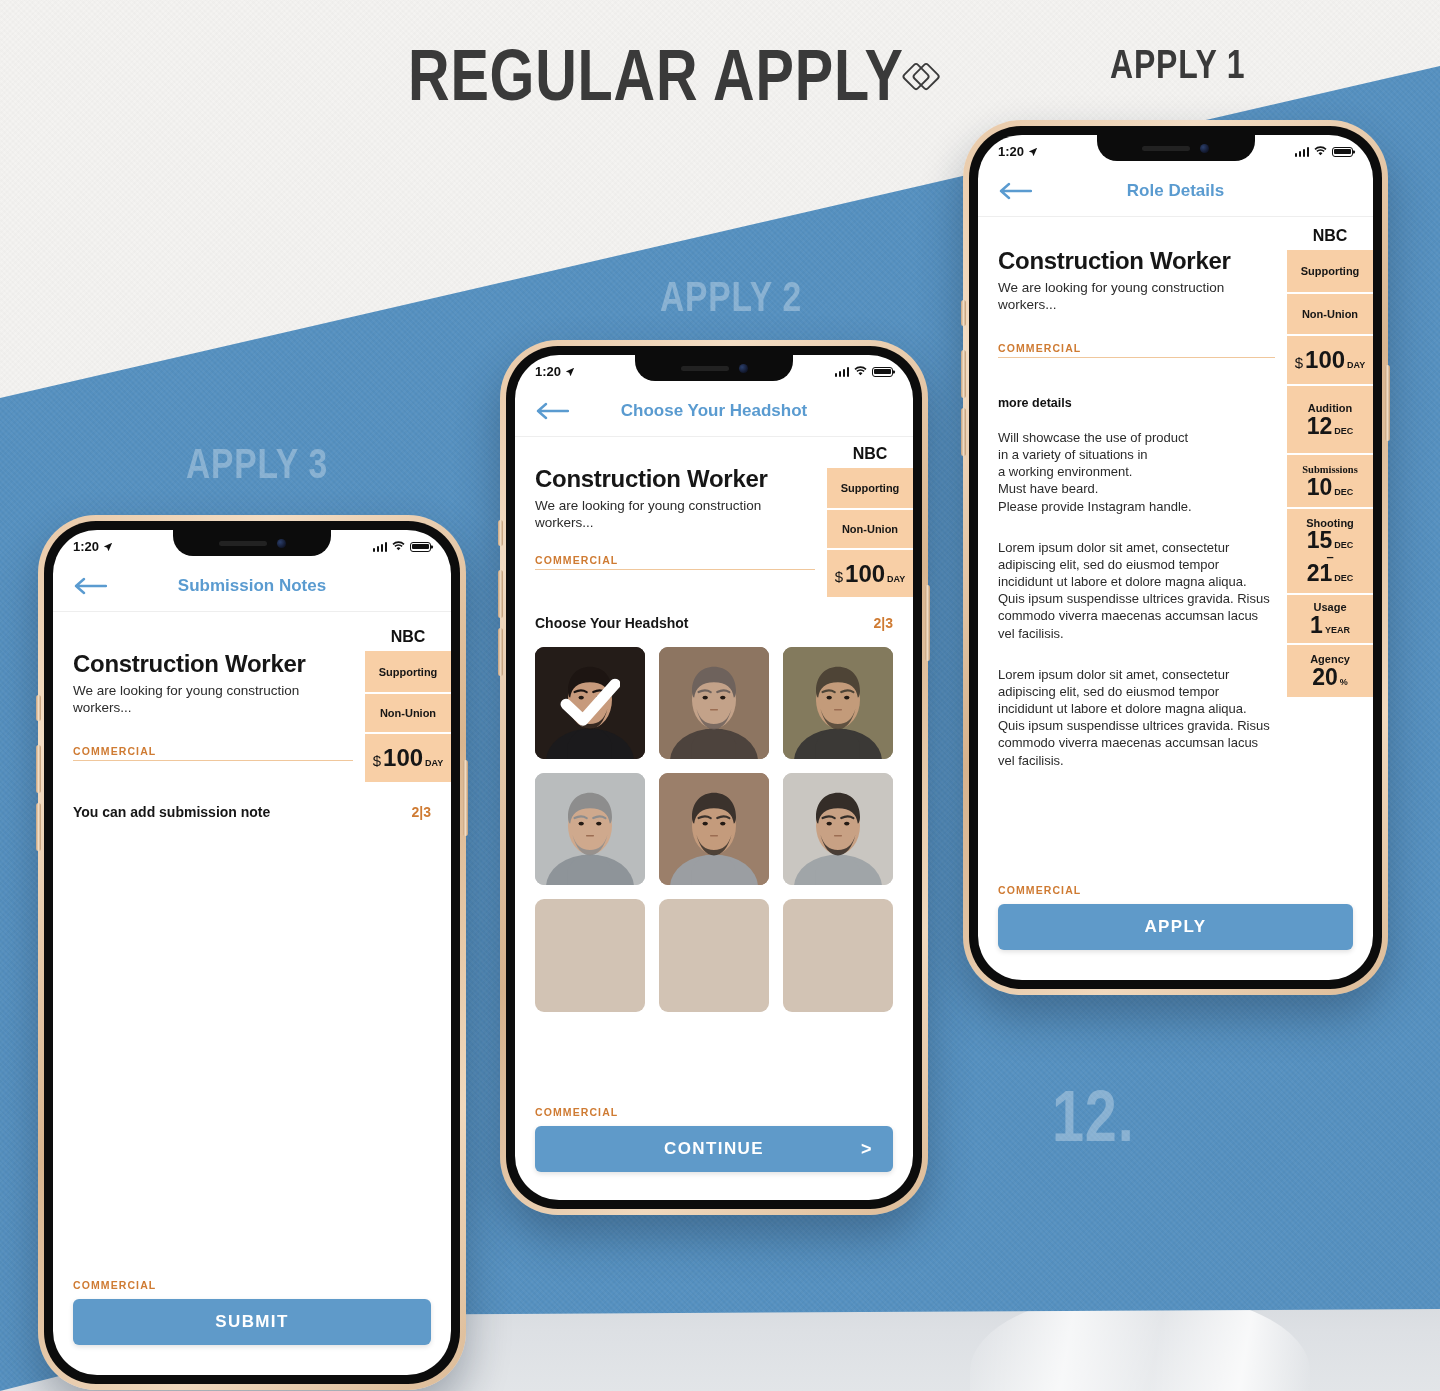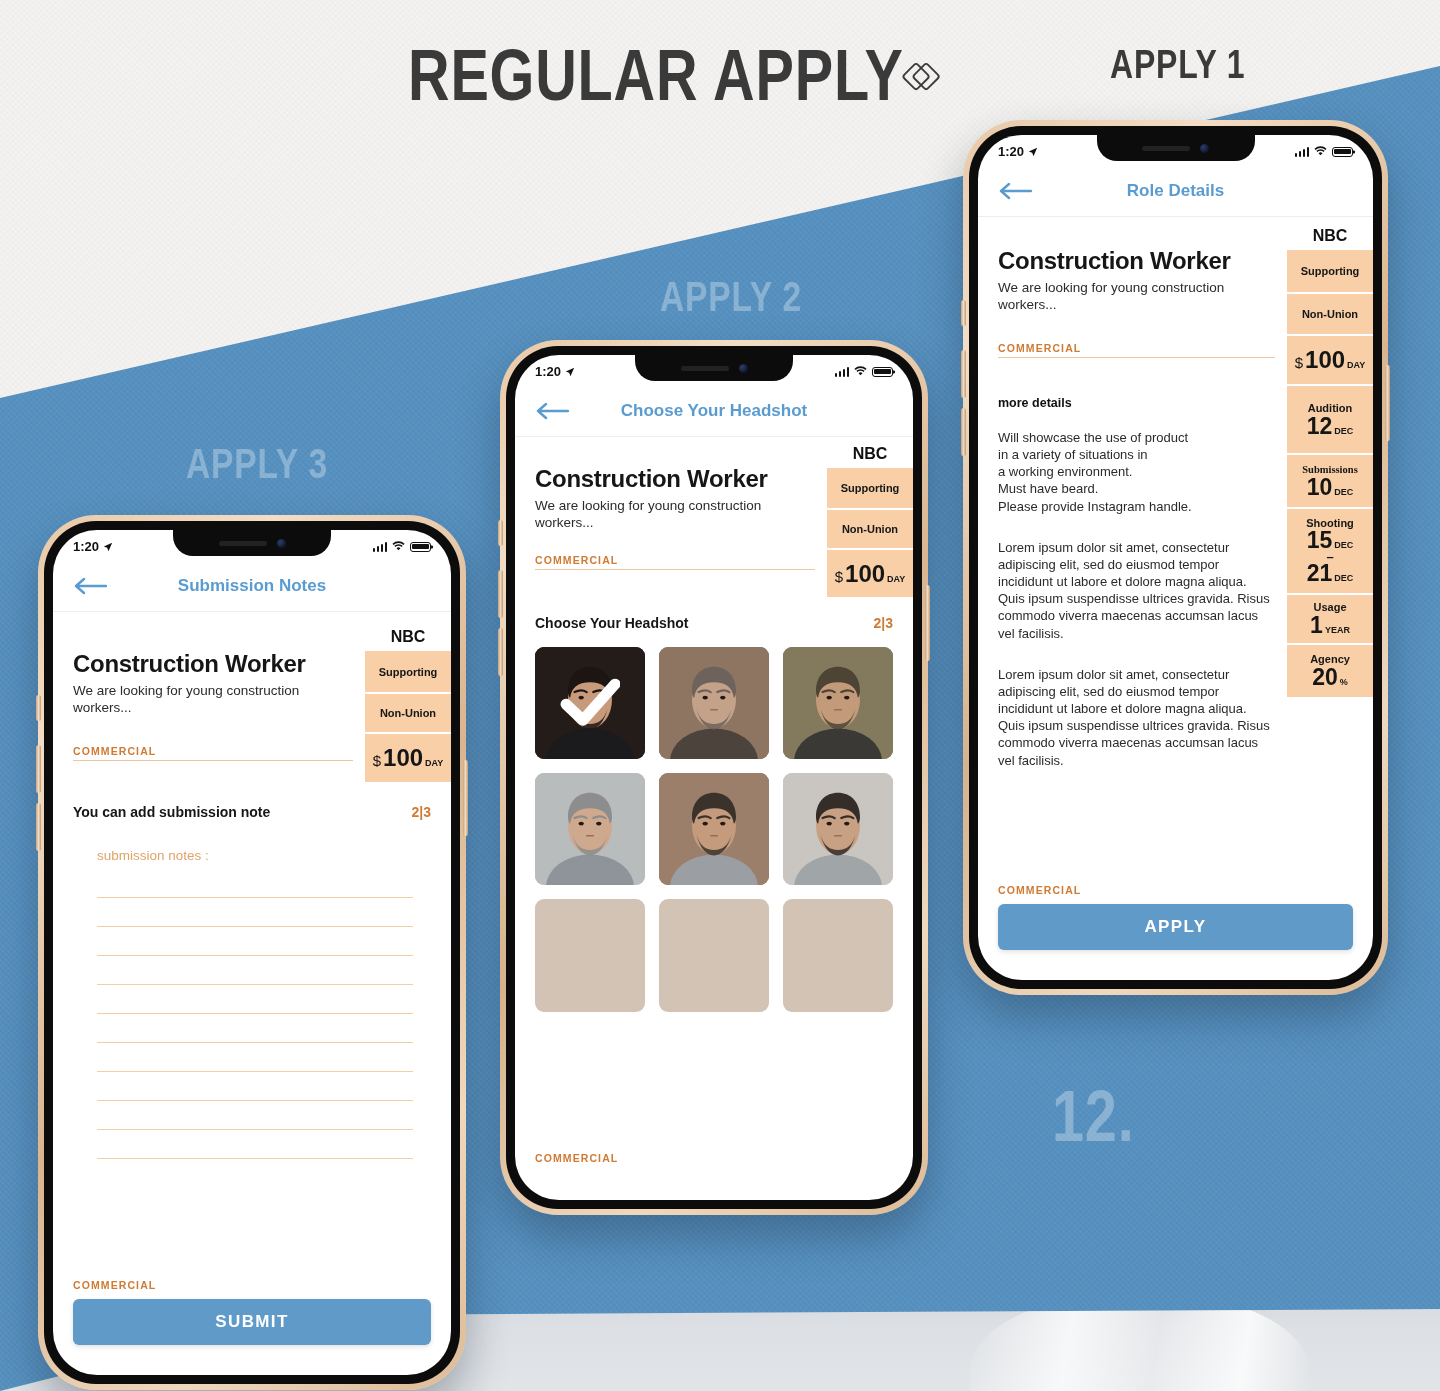--- a/index.html
+++ b/index.html
@@ -487,20 +487,24 @@
                 <path d="M47 57h6" stroke="#9b6d52" stroke-width="1.4" stroke-linecap="round"></path>
               </svg>
             </div>
             <div class="cell empty"></div>
             <div class="cell empty"></div>
             <div class="cell empty"></div>
           </div>
 
         <div class="bottombar" style="padding:0 20px 28px;">
           <div class="bb-cat" style="font-size:10.5px; margin-bottom:8px;">COMMERCIAL</div>
+          <button class="cta" style="height:46px; font-size:17px;">
+            <span>CONTINUE</span>
+            <span class="chev" style="font-size:18px;">&gt;</span>
+          </button>
         </div>
       </div>
     </div>
   </div>
 </div>
 
 <div class="phone" style="left:38px; top:515px; width:428px; height:875px;">
   <div class="side-btn" style="left:-2px; top:180px; height:26px;"></div>
   <div class="side-btn" style="left:-2px; top:230px; height:48px;"></div>
   <div class="side-btn" style="left:-2px; top:288px; height:48px;"></div>
@@ -566,35 +570,20 @@
               </span>
             </div>
           </div>
         </div>
 
         <div class="sec-row" style="padding:20px 20px 0;">
           <span class="sec-title" style="font-size:14px;">You can add submission note</span>
           <span class="sec-count" style="font-size:14px;">2|3</span>
         </div>
 
-        <div class="notes-wrap" style="padding:28px 38px 0 44px;">
-          <div class="notes-label" style="font-size:13.5px; margin-bottom:6px;">submission notes :</div>
-          <div id="note-lines">
-              <div class="note-line" style="height: 29px;"></div>
-              <div class="note-line" style="height: 29px;"></div>
-              <div class="note-line" style="height: 29px;"></div>
-              <div class="note-line" style="height: 29px;"></div>
-              <div class="note-line" style="height: 29px;"></div>
-              <div class="note-line" style="height: 29px;"></div>
-              <div class="note-line" style="height: 29px;"></div>
-              <div class="note-line" style="height: 29px;"></div>
-              <div class="note-line" style="height: 29px;"></div>
-              <div class="note-line" style="height: 29px;"></div>
-            </div>
-        </div>
 
         <div class="bottombar" style="padding:0 20px 30px;">
           <div class="bb-cat" style="font-size:10.5px; margin-bottom:8px;">COMMERCIAL</div>
           <button class="cta" style="height:46px; font-size:17px;">
             <span>SUBMIT</span>
           </button>
         </div>
       </div>
     </div>
   </div>

